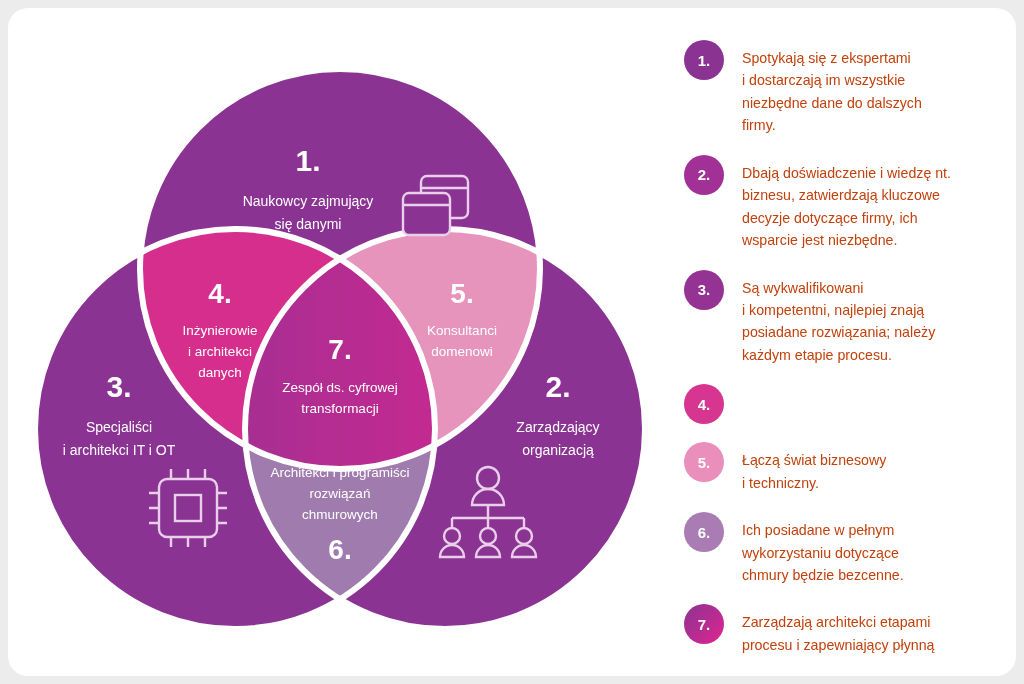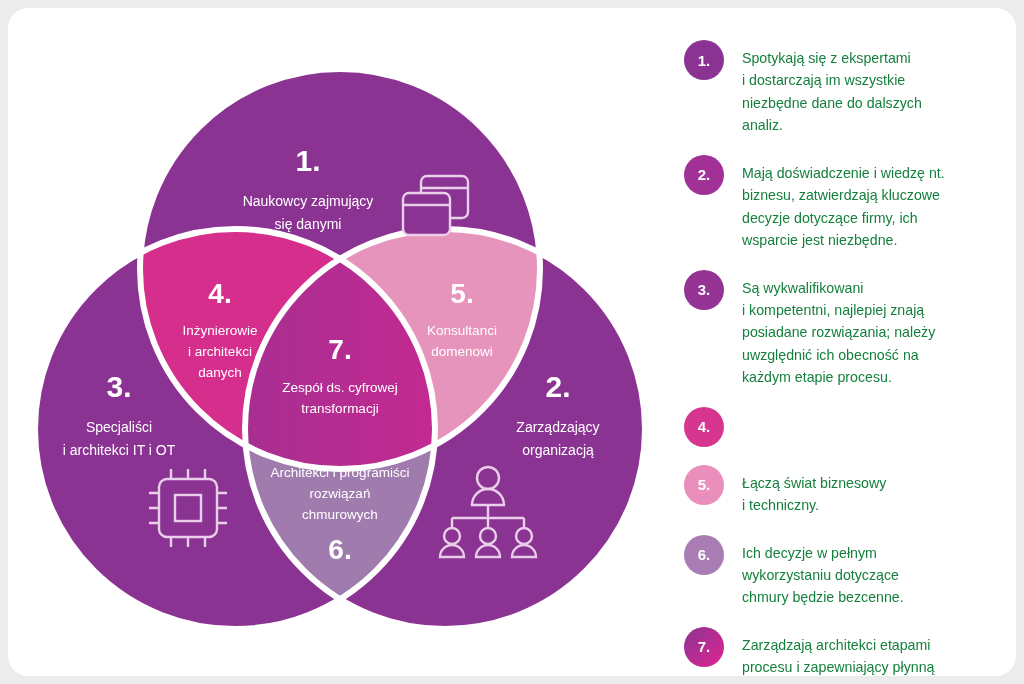--- a/index.html
+++ b/index.html
@@ -49,21 +49,21 @@
     font-size: 15px;
     font-weight: bold;
     display: flex;
     align-items: center;
     justify-content: center;
     margin-right: 18px;
   }
   .legend-text {
     font-size: 14.2px;
     line-height: 1.58;
-    color: #15803d;
+    color: #c2410c;
     padding-top: 7px;
   }
 </style>
 </head>
 <body>
 
 <div id="card">
 
   <div id="venn-wrap">
     <svg id="venn-svg" viewBox="0 0 620 580" xmlns="http://www.w3.org/2000/svg">
@@ -202,61 +202,60 @@
   </div>
 
   <div id="legend">
 
     <div class="legend-row">
       <div class="legend-badge" style="background:#8b3393;">1.</div>
       <div class="legend-text">
         <div>Spotykają się z ekspertami</div>
         <div>i dostarczają im wszystkie</div>
         <div>niezbędne dane do dalszych</div>
-        <div>analiz.</div>
+        <div>firmy.</div>
       </div>
     </div>
 
     <div class="legend-row">
       <div class="legend-badge" style="background:#a13097;">2.</div>
       <div class="legend-text">
-        <div>Mają doświadczenie i wiedzę nt.</div>
+        <div>Dbają doświadczenie i wiedzę nt.</div>
         <div>biznesu, zatwierdzają kluczowe</div>
         <div>decyzje dotyczące firmy, ich</div>
         <div>wsparcie jest niezbędne.</div>
       </div>
     </div>
 
     <div class="legend-row">
       <div class="legend-badge" style="background:#943394;">3.</div>
       <div class="legend-text">
         <div>Są wykwalifikowani</div>
         <div>i kompetentni, najlepiej znają</div>
         <div>posiadane rozwiązania; należy</div>
-        <div>uwzględnić ich obecność na</div>
         <div>każdym etapie procesu.</div>
       </div>
     </div>
 
     <div class="legend-row">
       <div class="legend-badge" style="background:#d6368f;">4.</div>
     </div>
 
     <div class="legend-row">
       <div class="legend-badge" style="background:#ea8ebc;">5.</div>
       <div class="legend-text">
         <div>Łączą świat biznesowy</div>
         <div>i techniczny.</div>
       </div>
     </div>
 
     <div class="legend-row">
       <div class="legend-badge" style="background:#a97cb4;">6.</div>
       <div class="legend-text">
-        <div>Ich decyzje w pełnym</div>
+        <div>Ich posiadane w pełnym</div>
         <div>wykorzystaniu dotyczące</div>
         <div>chmury będzie bezcenne.</div>
       </div>
     </div>
 
     <div class="legend-row">
       <div class="legend-badge" style="background:linear-gradient(135deg,#8b3393,#e02590);">7.</div>
       <div class="legend-text">
         <div>Zarządzają architekci etapami</div>
         <div>procesu i zapewniający płynną</div>

